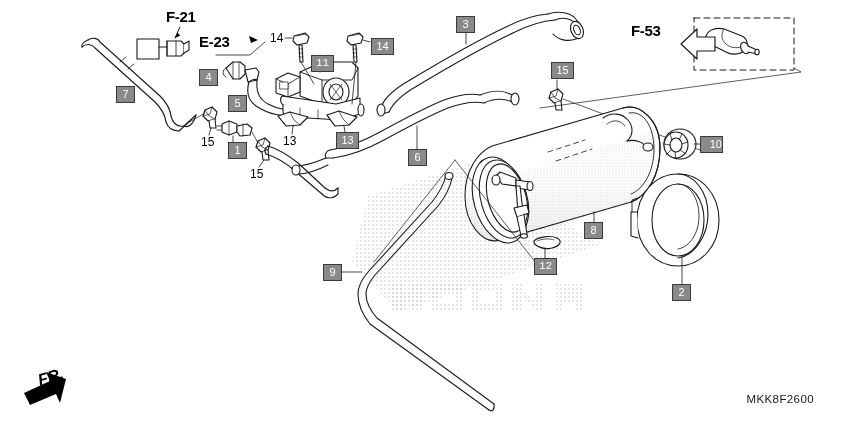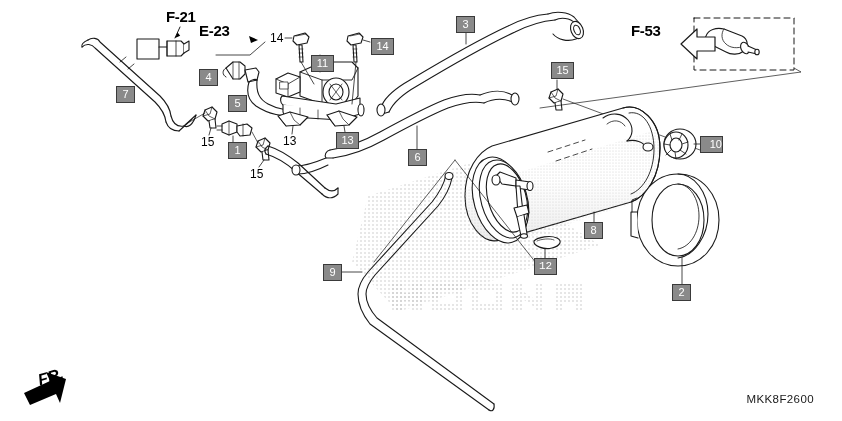--- a/index.html
+++ b/index.html
@@ -387,28 +387,28 @@
       </g>
 
       <g stroke="none" fill="#000000">
         <path d="M66,379 L46,372 L50,381 L24,393 L30,405 L56,394 L60,403 Z"></path>
       </g>
 
     </g>
   </svg>
 
   <div class="ref" style="left:166px; top:8px;">F-21</div>
-  <div class="ref" style="left:199px; top:22px;text-align:center;">E-23</div>
+  <div class="ref" style="left:199px; top:33px;text-align:center;">E-23</div>
   <div class="ref" style="left:631px; top:22px;">F-53</div>
 
   <div class="callout" style="left:456px; top:16px;">3</div>
   <div class="callout" style="left:199px; top:69px;">4</div>
   <div class="callout" style="left:228px; top:95px;">5</div>
   <div class="callout" style="left:116px; top:86px;">7</div>
-  <div class="callout wide" style="left:311px; top:55px;">11</div>
+  <div class="callout wide" style="left:311px; top:55px;font-family:Liberation Mono, monospace;">11</div>
   <div class="callout wide" style="left:371px; top:38px;">14</div>
   <div class="callout" style="left:228px; top:142px;">1</div>
   <div class="callout wide" style="left:336px; top:132px;">13</div>
   <div class="callout" style="left:408px; top:149px;">6</div>
   <div class="callout wide" style="left:551px; top:62px;">15</div>
   <div class="callout wide" style="left:700px; top:136px;text-align:right;">10</div>
   <div class="callout" style="left:584px; top:222px;">8</div>
   <div class="callout wide" style="left:534px; top:258px;font-family:Liberation Mono, monospace;">12</div>
   <div class="callout" style="left:672px; top:284px;">2</div>
   <div class="callout" style="left:323px; top:264px;">9</div>

